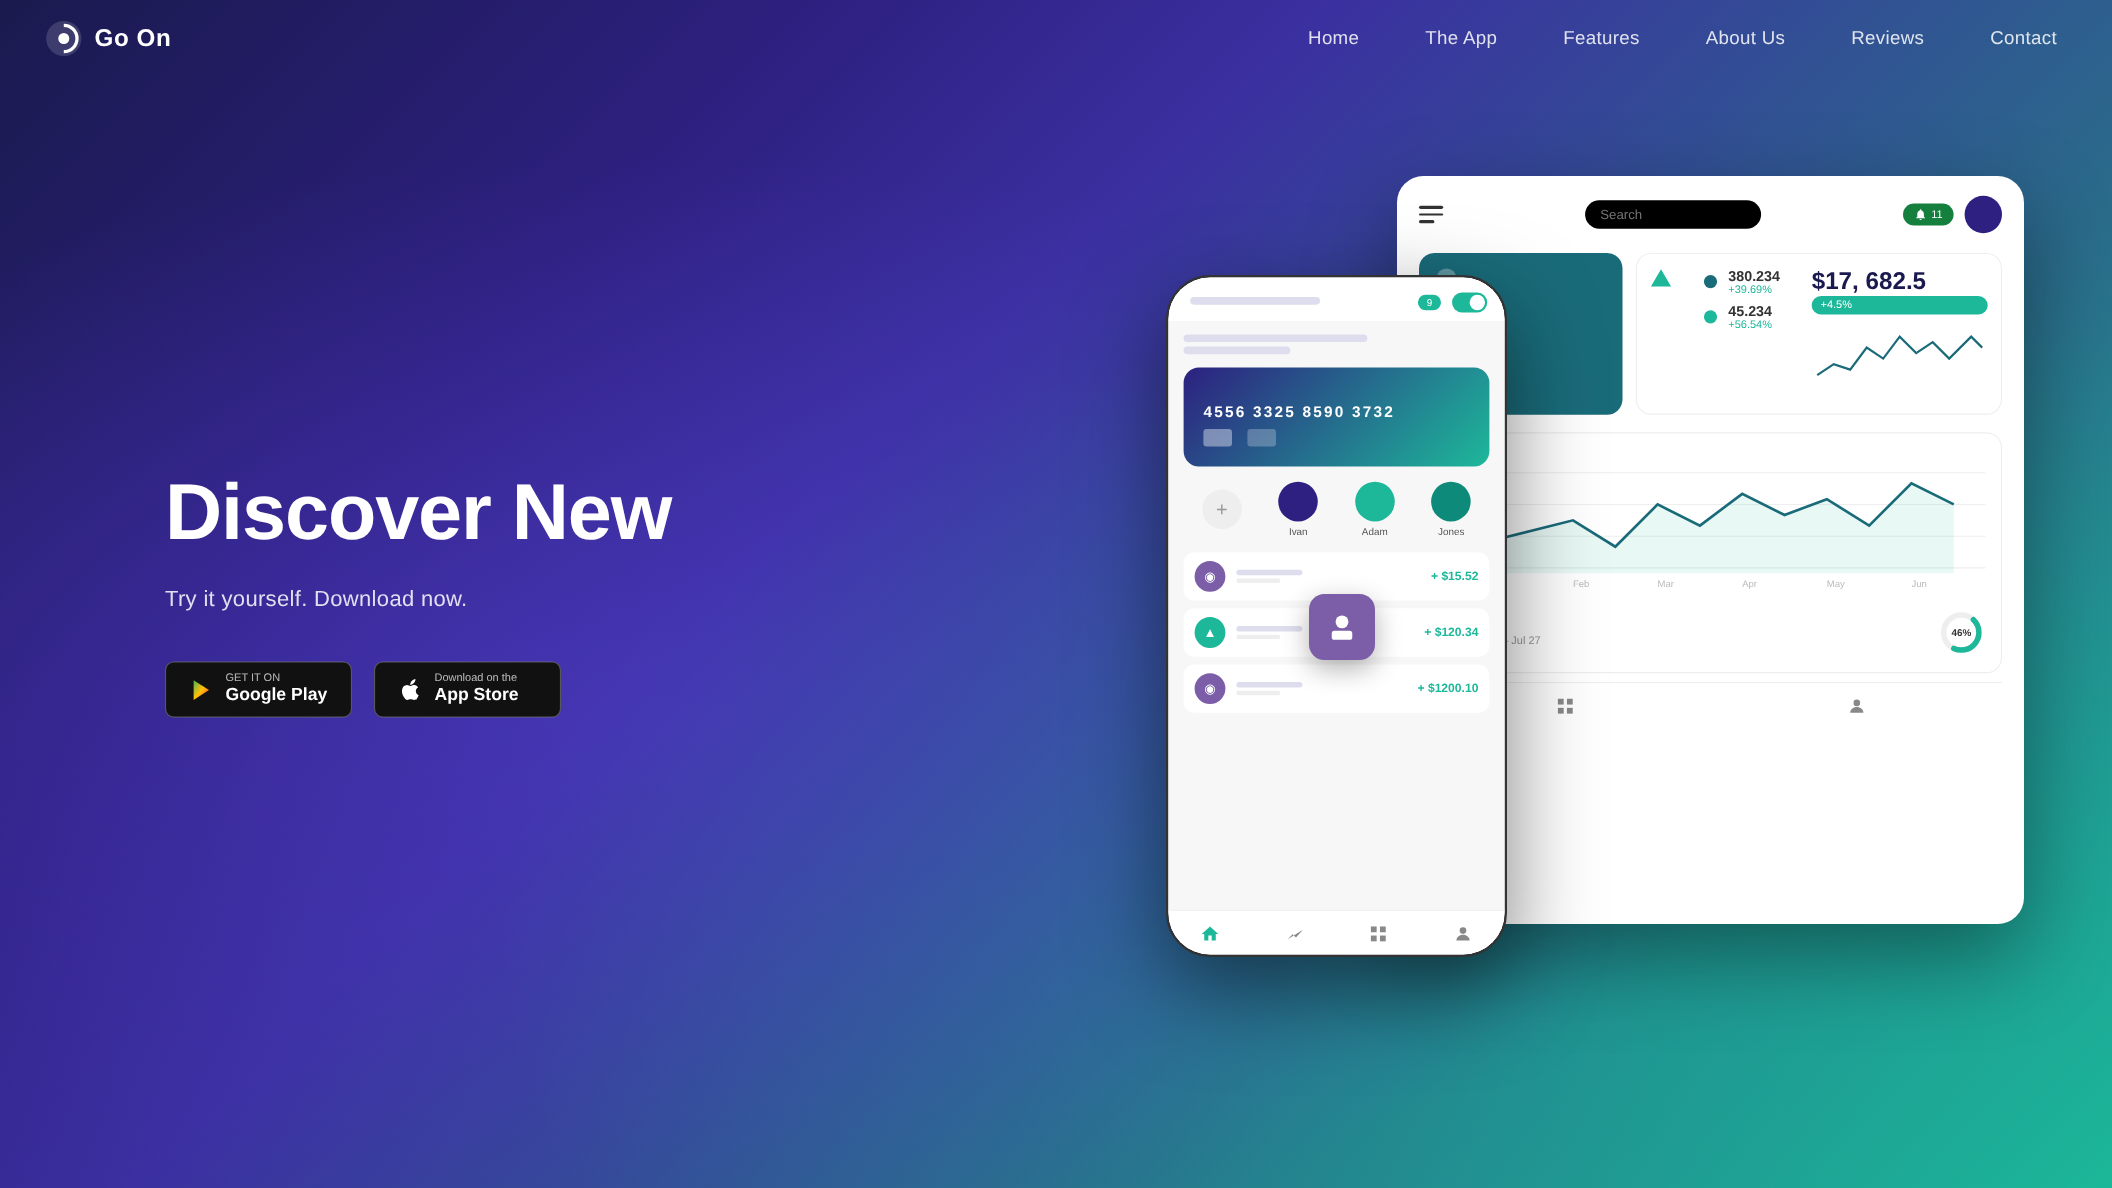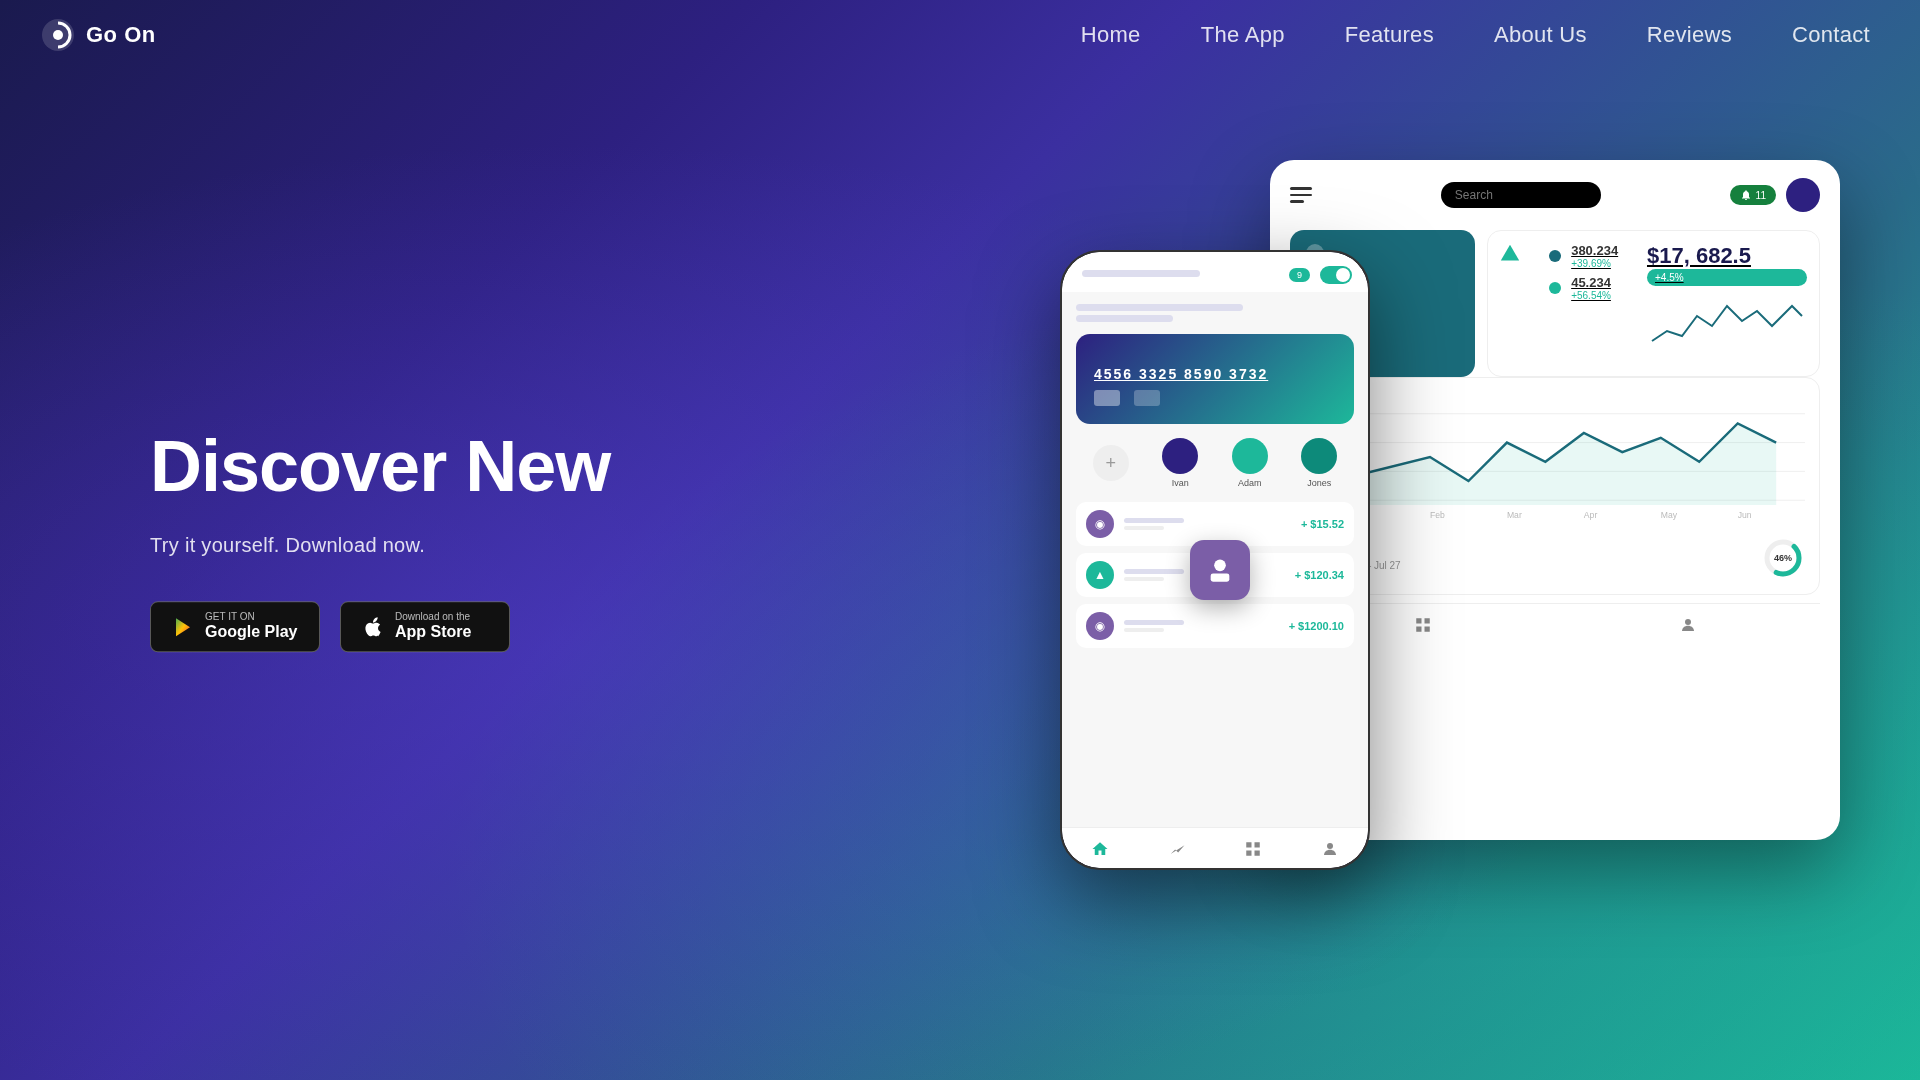--- a/index.html
+++ b/index.html
@@ -59,21 +59,21 @@
     .nav-links {
       display: flex;
       align-items: center;
       gap: 60px;
       list-style: none;
     }
 
     .nav-links a {
       color: rgba(255,255,255,0.85);
       text-decoration: none;
-      font-size: 22px;
+      font-size: 17px;
       font-weight: 400;
       letter-spacing: 0.3px;
       transition: color 0.2s;
     }
 
     
     .hero-content {
       position: absolute;
       top: 50%;
       left: 150px;
@@ -212,21 +212,21 @@
       width: 34px;
       height: 34px;
       background: #2d2080;
       border-radius: 50%;
     }
 
     
     .stats-row {
       display: flex;
       gap: 12px;
-      text-decoration: underline;
+      margin-bottom: 16px;
     }
 
     .stat-card {
       background: #1a6b7a;
       border-radius: 14px;
       padding: 14px 16px;
       color: white;
       flex: 1;
     }
 
@@ -445,21 +445,20 @@
       height: 90px;
       display: flex;
       flex-direction: column;
       justify-content: flex-end;
     }
 
     .card-number {
       font-size: 14px;
       font-weight: 600;
       letter-spacing: 2px;
-      text-decoration: underline;
     }
 
     .card-bottom {
       display: flex;
       gap: 14px;
       margin-top: 8px;
     }
 
     .card-chip {
       width: 26px;

